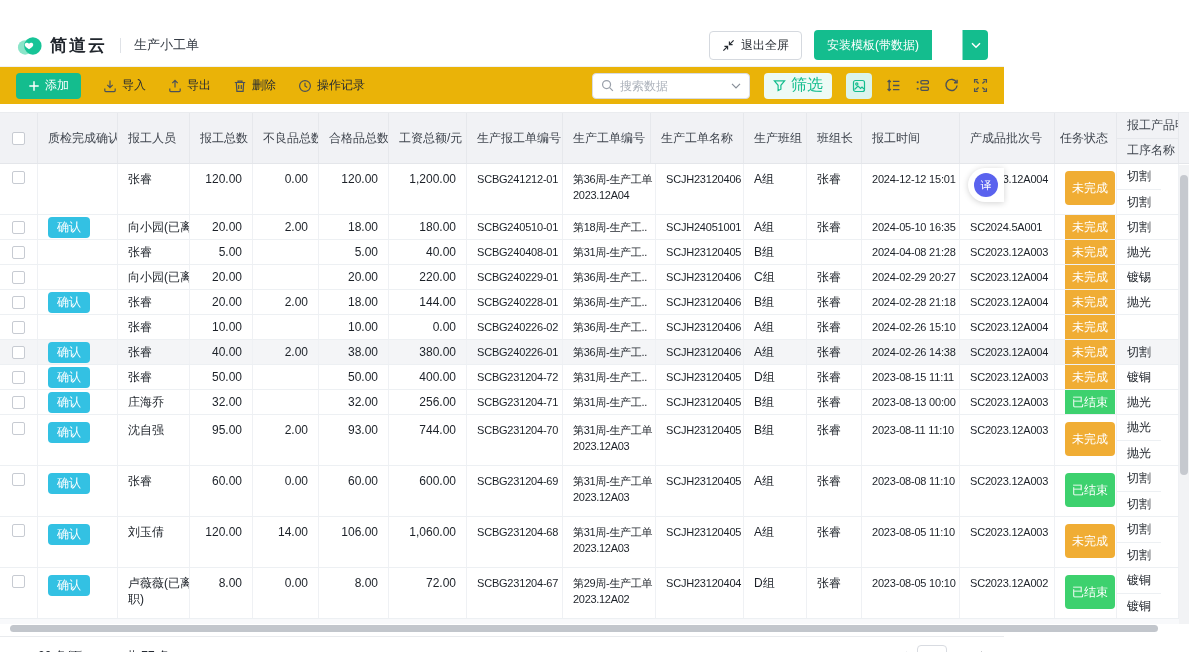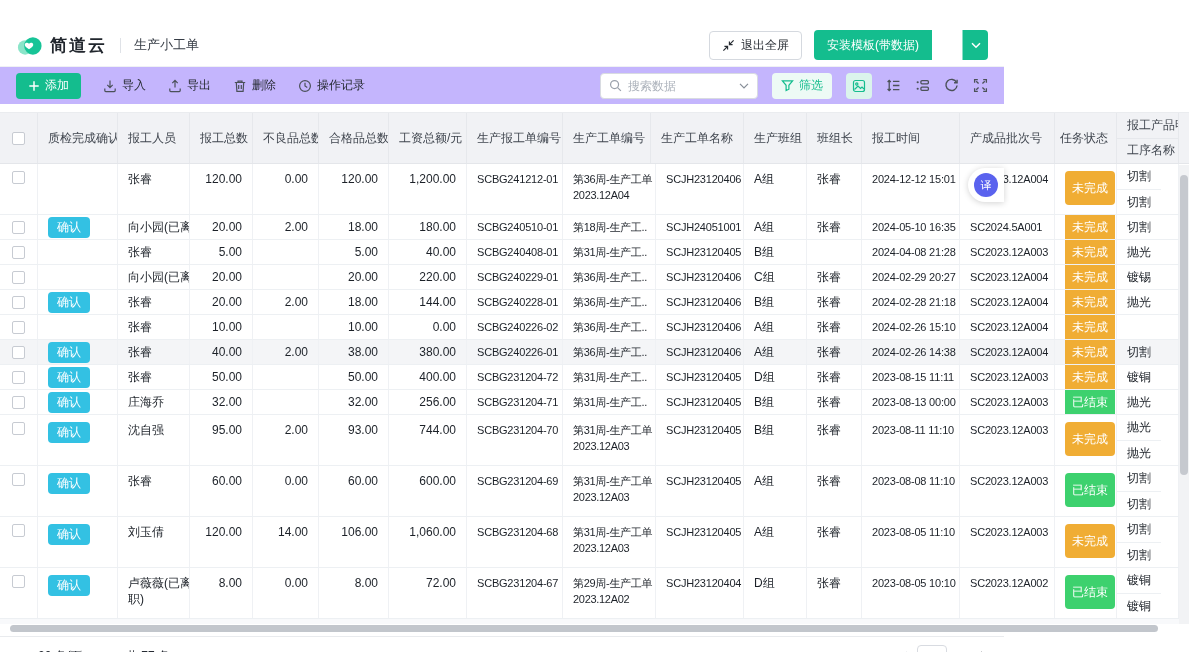--- a/index.html
+++ b/index.html
@@ -16,33 +16,33 @@
   .hdr-right { margin-left:auto; display:flex; align-items:center; gap:12px; }
   .btn-exit { display:flex; align-items:center; gap:6px; height:29px; padding:0 12px;
     background:#fff; border:1px solid #D5D9DF; border-radius:4px; font-size:12px; color:#272C33; cursor:pointer; }
   .install-group { display:flex; height:30px;gap:30px; }
   .btn-install { background:#14BD8E; color:#fff; border:none; font-size:12px; padding:0 13px;
     border-radius:4px 0 0 4px; cursor:pointer; }
   .btn-caret { background:#14BD8E; width:26px; border:none; border-left:1px solid rgba(255,255,255,.5);
     border-radius:0 4px 4px 0; display:flex; align-items:center; justify-content:center; cursor:pointer; }
 
   
-  .toolbar { height:37px; display:flex; align-items:center; padding:0 16px; background:#c4b5fd; }
+  .toolbar { height:37px; display:flex; align-items:center; padding:0 16px; background:#eab308; }
   .btn-add { display:flex; align-items:center; gap:5px; background:#14BD8E; color:#fff; border:none;
     height:26px; padding:0 12px; border-radius:4px; font-size:12px; cursor:pointer; }
   .tool-item { display:flex; align-items:center; gap:5px; font-size:12px; color:#262B32;
     margin-left:22px; cursor:pointer; }
   .tool-item svg { color:#4A5059; }
   .tb-right { margin-left:auto; display:flex; align-items:center; gap:14px; }
   .search-box { width:158px; height:26px; border:1px solid #D8DBE1; border-radius:4px;
     display:flex; align-items:center; padding:0 8px; gap:6px; background:#fff; }
   .search-box input { border:none; outline:none; flex:1; min-width:0; font-size:12px; color:#333;
     font-family:inherit; }
   .search-box input::placeholder { color:#ACB2BB; }
-  .btn-filter { display:flex; align-items:center; gap:5px; color:#14BD8E; font-size:12px;
+  .btn-filter { display:flex; align-items:center; gap:5px; color:#14BD8E; font-size:16px;
     background:#EDFAF5; height:26px; padding:0 9px; border-radius:4px; cursor:pointer; }
   .btn-view { width:26px; height:26px; background:#DBF4EC; border-radius:4px; display:flex;
     align-items:center; justify-content:center; color:#14BD8E; cursor:pointer; }
   .icon-btn { color:#4B5158; display:flex; align-items:center; cursor:pointer; }
 
   
   .grid { position:relative; margin-top:8px; width:1189px; }
   .grid-head { display:flex; height:52px; background:#F1F2F5; border-top:1px solid #EAECEF;
     border-bottom:1px solid #E4E6EA; }
   .gh-cell { flex:none; display:flex; align-items:center; padding:0 10px; font-size:12px;

